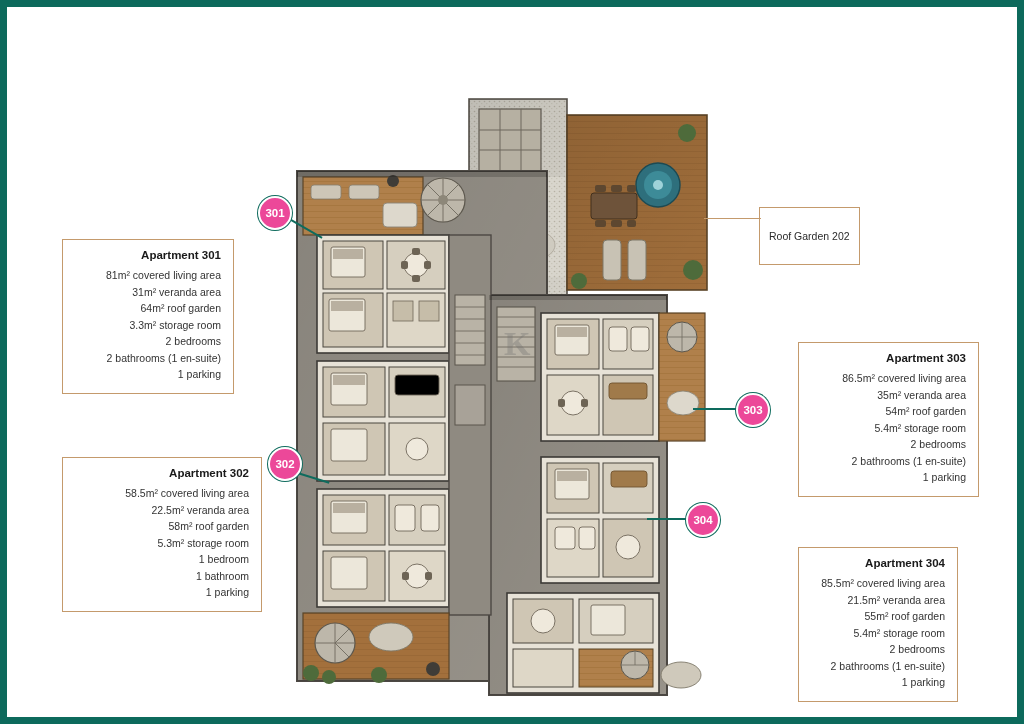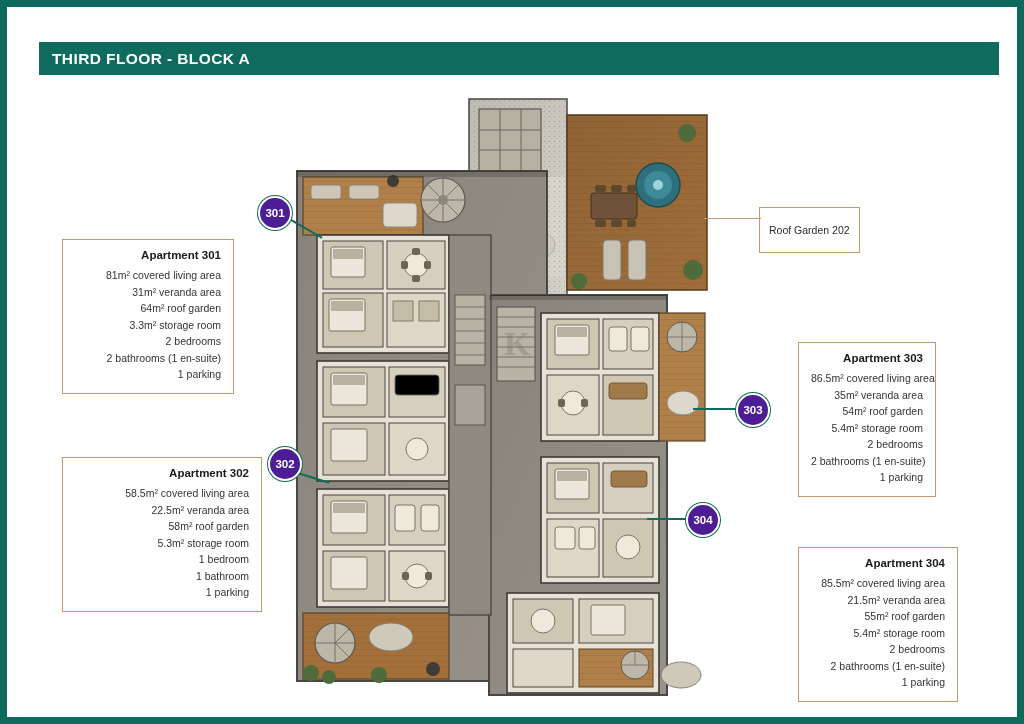--- a/index.html
+++ b/index.html
@@ -64,42 +64,42 @@
   }
   .info-line {
     font-size: 10.5px;
     color: #333333;
     line-height: 16.5px;
     white-space: nowrap;
   }
 
   #box-301 { left: 55px;  top: 232px;  width: 172px; }
   #box-302 { left: 55px;  top: 450px;  width: 200px; }
-  #box-303 { left: 791px; top: 335px;  width: 138px; }
+  #box-303 { left: 791px; top: 335px;  width: 181px; }
   #box-304 { left: 791px; top: 540px;  width: 160px; }
 
   
   .callout-label {
     position: absolute;
     border: 1px solid #c49a6c;
     background: #ffffff;
-    padding: 16px 9px;
+    padding: 22px 9px;
     font-size: 10.5px;
     color: #2b2b2b;
     white-space: nowrap;
   }
   #roof-garden-label { left: 752px; top: 200px; }
 
   
   .marker {
     position: absolute;
     width: 30px;
     height: 30px;
     border-radius: 50%;
-    background: #4c1d95;
+    background: #ec4899;
     border: 2px solid #ffffff;
     color: #ffffff;
     font-size: 11.5px;
     font-weight: bold;
     display: flex;
     align-items: center;
     justify-content: center;
     box-shadow: 0 0 0 1px #0e6b5d;
     z-index: 6;
   }
@@ -155,23 +155,20 @@
     z-index: 4;
     pointer-events: none;
   }
 </style>
 </head>
 <body>
 
 <div id="page">
   <div id="inner">
 
-    <div class="header-bar">
-      <span class="header-title">THIRD FLOOR - BLOCK A</span>
-    </div>
 
     <div id="plan">
       <svg width="450" height="620" viewBox="0 0 450 620" xmlns="http://www.w3.org/2000/svg">
         <defs>
           <pattern id="tile" width="9" height="9" patternUnits="userSpaceOnUse">
             <rect width="9" height="9" fill="#cfcabe"></rect>
             <path d="M0 0H9M0 0V9" stroke="#b9b3a6" stroke-width="0.7"></path>
           </pattern>
           <pattern id="deck" width="6" height="6" patternUnits="userSpaceOnUse">
             <rect width="6" height="6" fill="#a3703c"></rect>

